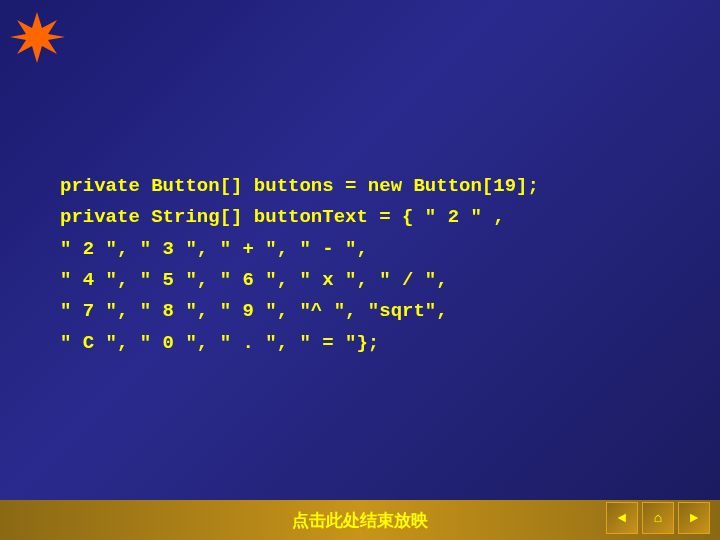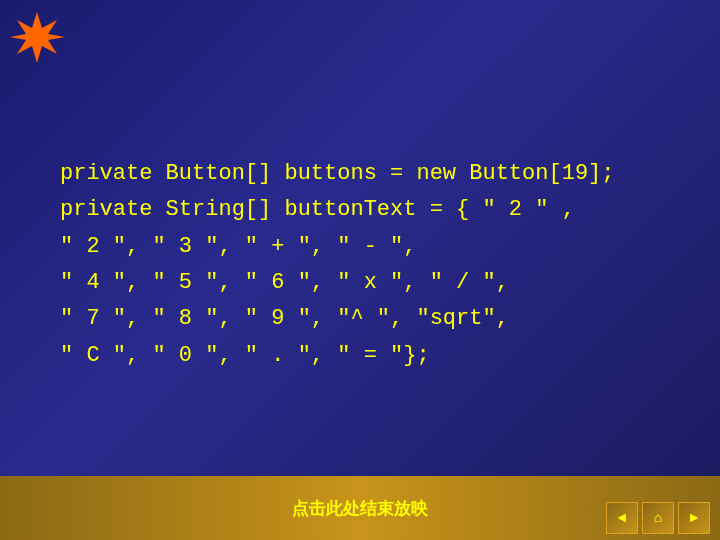--- a/index.html
+++ b/index.html
@@ -29,36 +29,36 @@
       left: 60px;
       right: 20px;
       bottom: 80px;
       display: flex;
       flex-direction: column;
       justify-content: center;
     }
 
     .code-block {
       color: #ffff00;
-      font-size: 22px;
-      font-weight: normal;
+      font-size: 19px;
+      font-weight: bold;
       line-height: 1.65;
     }
 
     .code-line {
       display: block;
     }
 
     
     .bottom-bar {
       position: absolute;
       bottom: 0;
       left: 0;
       right: 0;
-      height: 64px;
+      height: 40px;
       background: linear-gradient(to right, #8b6914, #c8941a, #8b6914);
       display: flex;
       align-items: center;
       justify-content: center;
     }
 
     .bottom-text {
       color: #ffff00;
       font-size: 17px;
       font-weight: bold;

